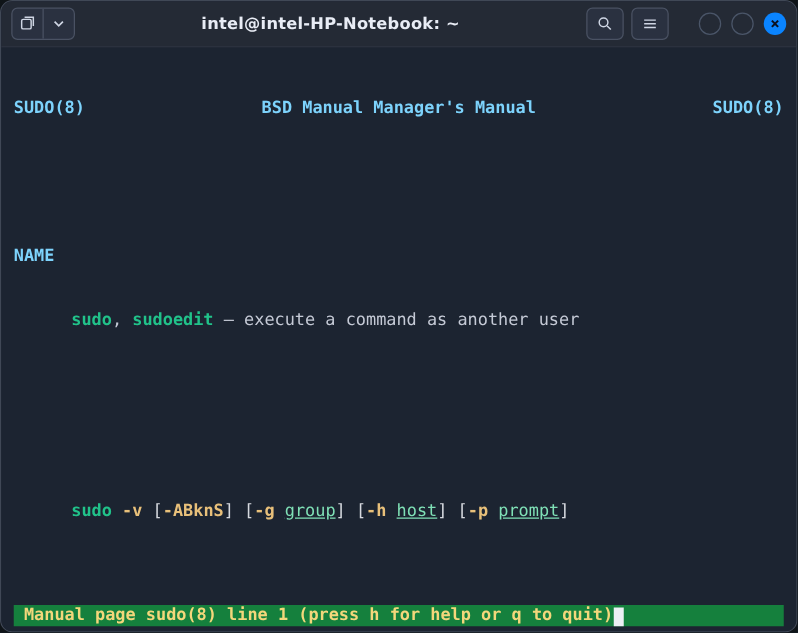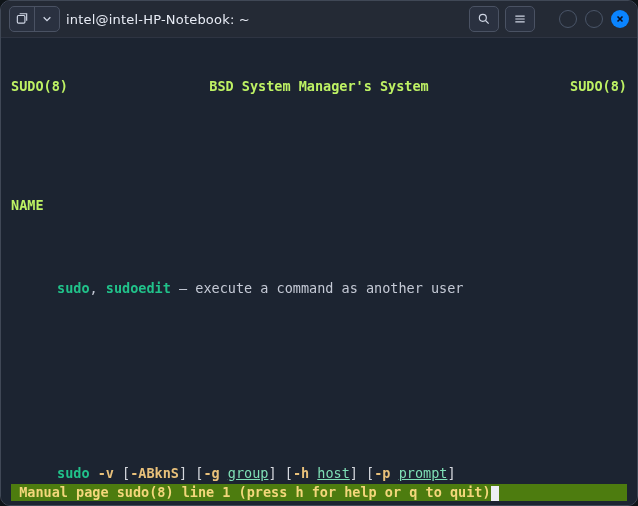--- a/index.html
+++ b/index.html
@@ -60,25 +60,25 @@
     border: none;
     min-width: 24px;
     height: 24px;
   }
   .tb-tab-group .divider {
     width: 1px;
     background: #4a5263;
   }
   .title {
     flex: 1;
-    text-align: left;
+    text-align: center;
     color: #e8ecf5;
     font-family: "DejaVu Sans", sans-serif;
     font-size: 13px;
-    font-weight: 400;
+    font-weight: 700;
     letter-spacing: 0.2px;
   }
   .wctl {
     width: 18px;
     height: 18px;
     border-radius: 50%;
     display: flex;
     align-items: center;
     justify-content: center;
     margin-left: 2px;
@@ -103,47 +103,47 @@
     overflow: hidden;
     position: relative;
     white-space: pre;
   }
   .row { display: block; }
   .header-line {
     display: flex;
     justify-content: space-between;
   }
   .hl-left, .hl-center, .hl-right { white-space: pre; }
-  .b  { font-weight: 700; color: #bef264; } 
+  .b  { font-weight: 700; color: #7dd3fc; } 
   .kw { color: #21c28a; font-weight: 700; } 
   .fl { color: #e8c07a; font-weight: 700; } 
   .ar { color: #7fe0b6; }                   
   .aru { text-decoration: underline; }
   .dl { color: #c5cad6; }                   
   .bar { color: #e8c07a; font-weight:700; } 
   .lb { color: #d6d9df; }                   
   .status {
     position: absolute;
     left: 10px;
     right: 10px;
     bottom: 4px;
     color: #f3d77b;
     font-weight: 700;
-    background: #4d7c0f;
+    background: #15803d;
   }
   .cursor {
     display: inline-block;
     width: 8px;
     height: 15px;
     background: #eceff4;
     vertical-align: text-bottom;
     margin-left: 0px;
     transform: translateY(1px);
   }
-  .ind1 { padding-left: 46px; display:block;margin-top:32px; }
+  .ind1 { padding-left: 46px; display:block; }
 </style>
 </head>
 <body>
 
 <div class="window">
 
   <div class="titlebar">
     <div class="tb-tab-group">
       <div class="tb-btn">
         <svg width="14" height="14" viewBox="0 0 24 24" fill="none" stroke="#cfd6e4" stroke-width="2">
@@ -181,21 +181,21 @@
     <div class="wctl close">
       <svg width="10" height="10" viewBox="0 0 12 12">
           <path d="M3 3l6 6M9 3l-6 6" stroke="#0b1020" stroke-width="2"></path>
         </svg>
     </div>
   </div>
 
   <div class="term">
     <div class="header-line">
       <span class="b hl-left">SUDO(8)</span>
-      <span class="b hl-center">BSD System Manager's System</span>
+      <span class="b hl-center">BSD Manual Manager's Manual</span>
       <span class="b hl-right">SUDO(8)</span>
     </div>
     <span class="row">&nbsp;</span>
 
     <span class="row b">NAME</span>
     <span class="row ind1"><span class="kw">sudo</span><span class="dl">,</span> <span class="kw">sudoedit</span> <span class="dl">—</span> <span class="dl">execute a command as another user</span></span>
     <span class="row">&nbsp;</span>
 
 
 

